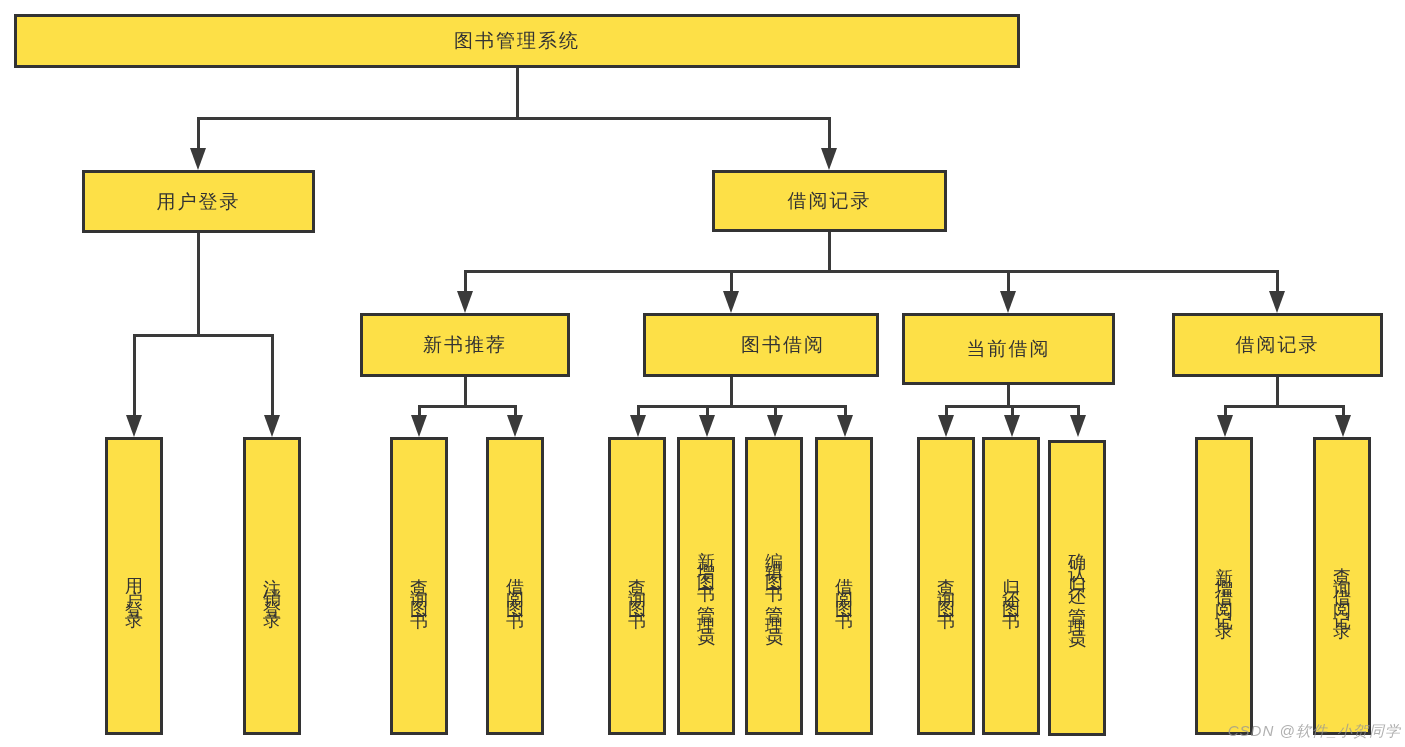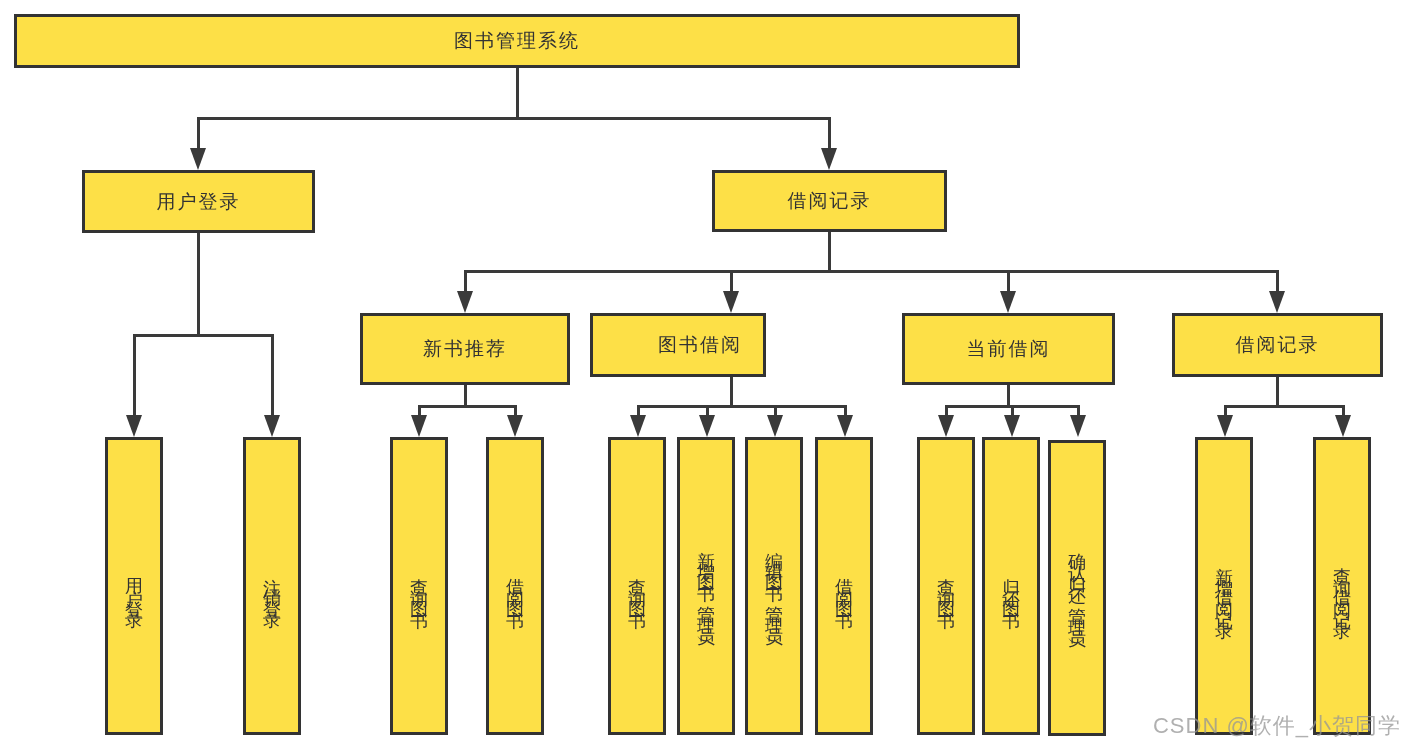--- a/index.html
+++ b/index.html
@@ -43,45 +43,46 @@
     width:0;height:0;
     border-left:8px solid transparent;
     border-right:8px solid transparent;
     border-top:22px solid #3a3a3a;
     z-index:1;
   }
   #watermark{
     position:absolute;
     right:4px;
     bottom:6px;
-    font-size:22px;
+    font-size:15px;
     color:rgba(150,150,150,0.75);
     letter-spacing:1px;
     z-index:3;
     white-space:nowrap;
+    font-style:italic;
   }
 </style>
 </head>
 <body>
 
 <div id="canvas">
   <div id="nodes-layer">
       <div class="node" style="left: 14px; top: 14px; width: 1006px; height: 54px;">
         <span class="lbl">图书管理系统</span>
       </div>
       <div class="node" style="left: 82px; top: 170px; width: 233px; height: 63px;">
         <span class="lbl">用户登录</span>
       </div>
       <div class="node" style="left: 712px; top: 170px; width: 235px; height: 62px;">
         <span class="lbl">借阅记录</span>
       </div>
-      <div class="node" style="left: 360px; top: 313px; width: 210px; height: 72px;">
+      <div class="node" style="left: 360px; top: 313px; width: 210px; height: 64px;">
         <span class="lbl">新书推荐</span>
       </div>
-      <div class="node" style="left: 590px; top: 313px; width: 176px; height: 64px; padding-left: 44px;">
+      <div class="node" style="left: 643px; top: 313px; width: 236px; height: 64px; padding-left: 44px;">
         <span class="lbl">图书借阅</span>
       </div>
       <div class="node" style="left: 902px; top: 313px; width: 213px; height: 72px;">
         <span class="lbl">当前借阅</span>
       </div>
       <div class="node" style="left: 1172px; top: 313px; width: 211px; height: 64px;">
         <span class="lbl">借阅记录</span>
       </div>
       <div class="node vertical" style="left: 105px; top: 437px; width: 58px; height: 298px;">
         <span class="lbl">用户登录</span>

